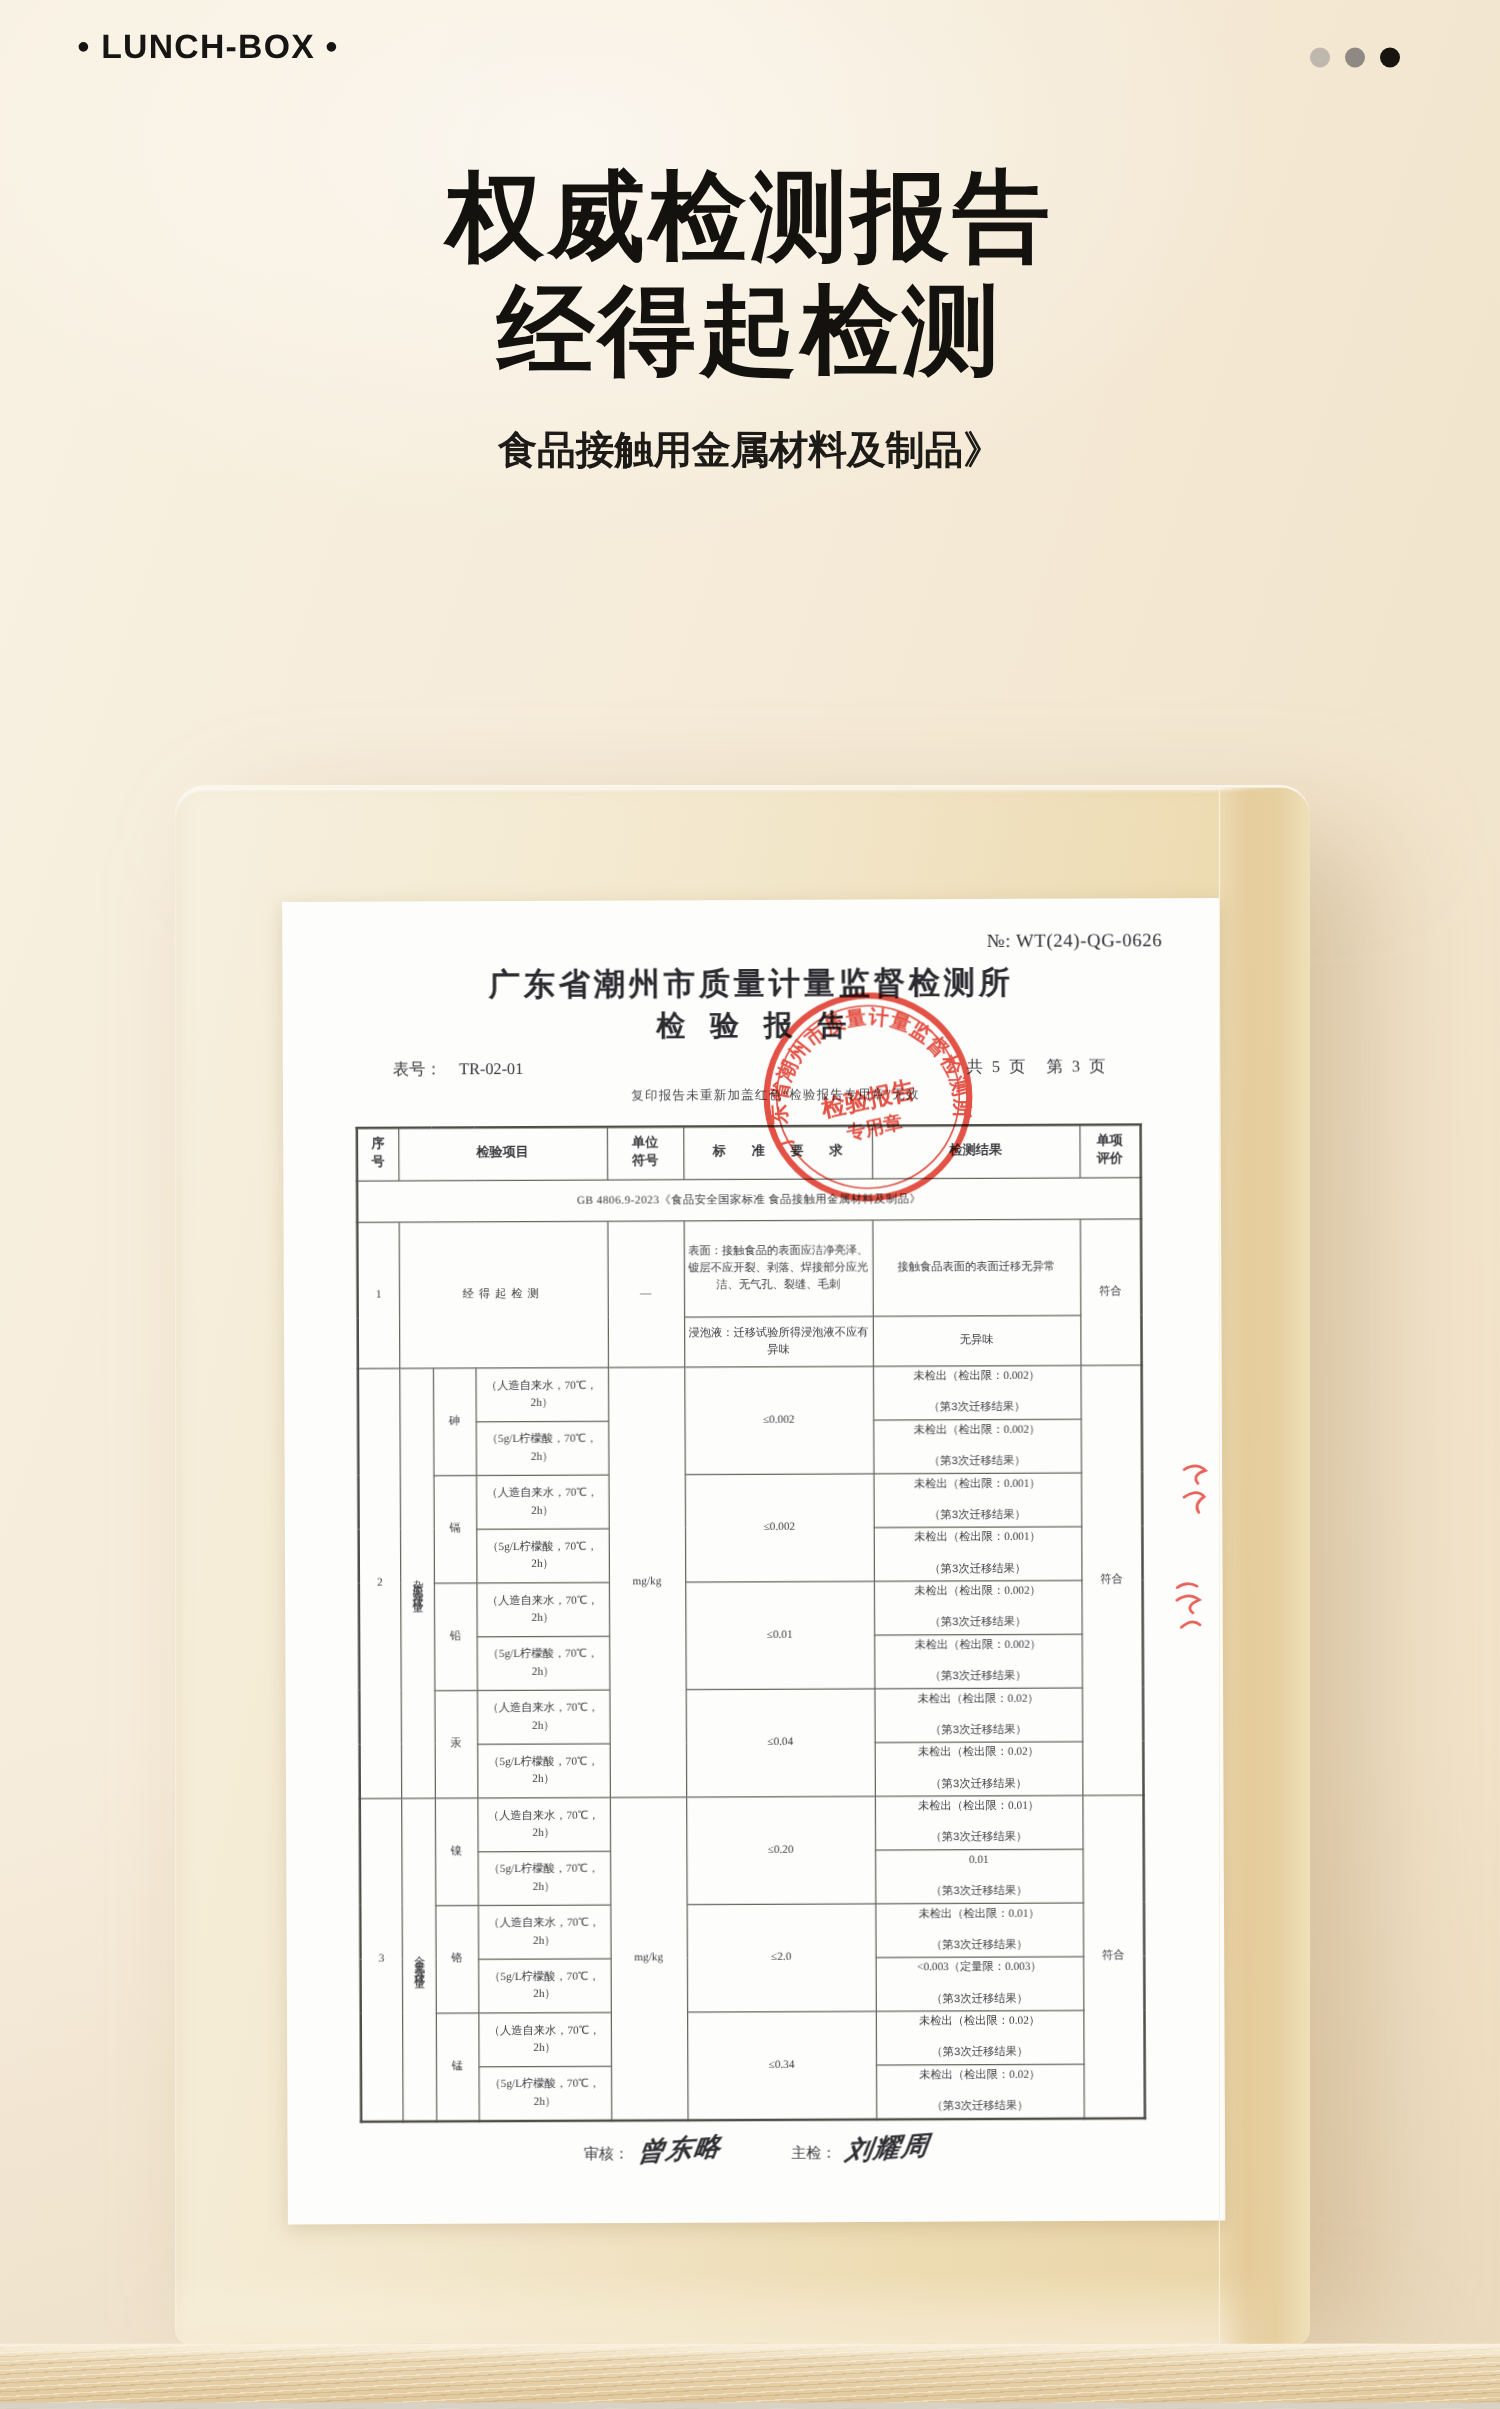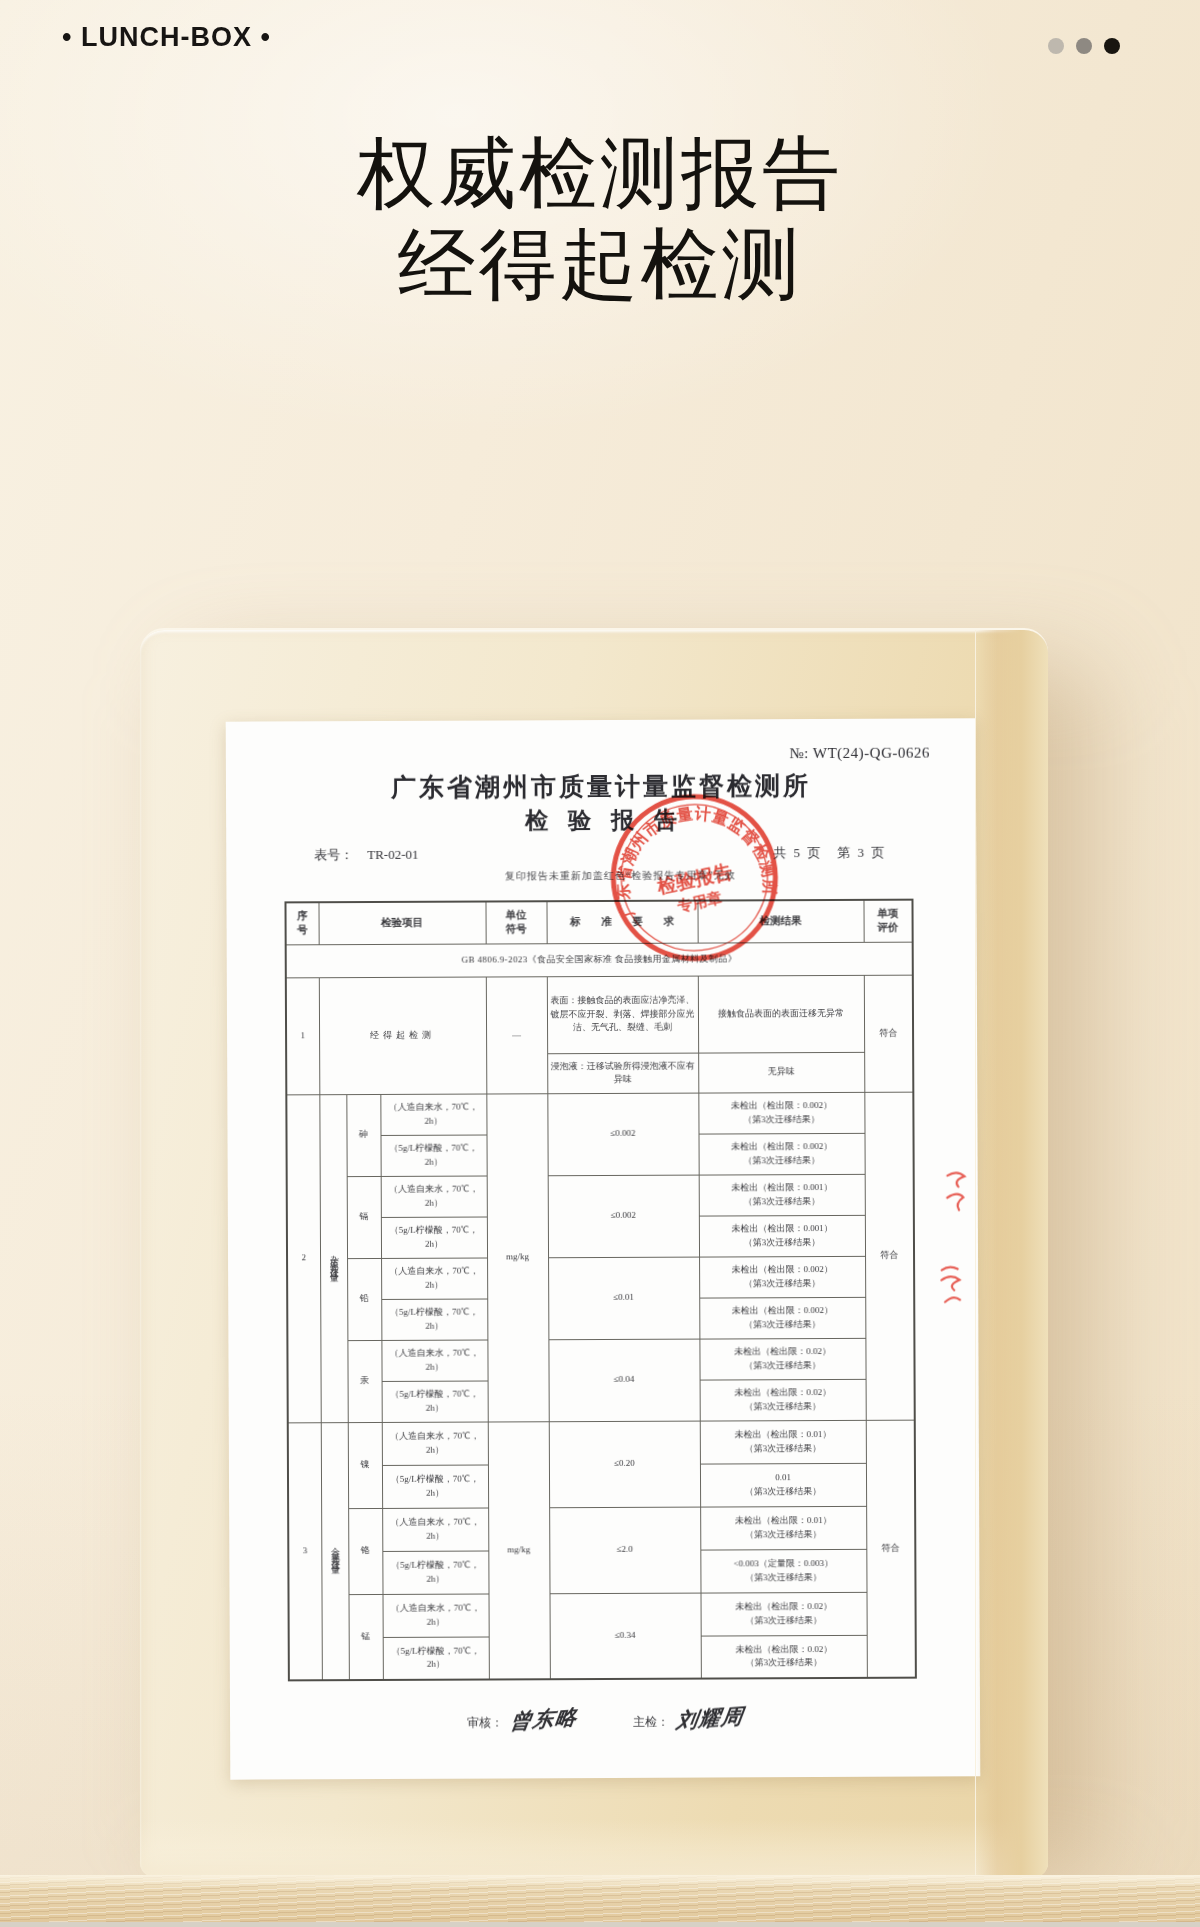--- a/index.html
+++ b/index.html
@@ -12,21 +12,21 @@
       linear-gradient(108deg,#f8f1e2 0%,#f6ecda 34%,#f3e7d1 62%,#f0e1c6 100%);
   }
   
   .brand{position:absolute;left:62px;top:22px;font-size:27px;font-weight:800;
     letter-spacing:1px;color:#171513;}
   .dots{position:absolute;left:1048px;top:38px;display:flex;gap:12px;}
   .dot{width:16px;height:16px;border-radius:50%;}
   .dot1{background:#beb8ae}.dot2{background:#8e8982}.dot3{background:#181510}
   
   .title{position:absolute;top:128px;left:0;width:100%;text-align:center;
-    font-size:78px;font-weight:400;line-height:1.17;letter-spacing:3px;color:#14120e;}
+    font-size:78px;font-weight:700;line-height:1.17;letter-spacing:3px;color:#14120e;}
   .subtitle{position:absolute;top:338px;left:0;width:100%;text-align:center;
     font-size:31px;font-weight:600;line-height:1.45;color:#1d1b17;}
   
   .frame-shadow{position:absolute;left:185px;top:665px;width:910px;height:1215px;
     background:rgba(182,148,100,.42);border-radius:36px;filter:blur(46px);}
   .frame{position:absolute;left:140px;top:628px;width:908px;height:1247px;
     border-radius:24px 24px 14px 14px;
     background:linear-gradient(102deg,#f7f0df 0%,#f3e8cd 38%,#eddbb2 72%,#e9d4a6 100%);
     border-top:2px solid #fbf6ea;
     box-shadow:inset 0 2px 3px rgba(255,255,255,.85), inset -4px -8px 18px rgba(203,168,112,.35);}
@@ -71,21 +71,21 @@
   th.spread{letter-spacing:9px;text-indent:9px;margin-left:24px;}
   tr.h-head{height:42px}  tr.h-gb{height:33px}
   tr.h-s1a{height:77px}   tr.h-s1b{height:40px}
   tr.h-c{height:41px}     tr.h-c3{height:43px}
   td.basis{text-align:left;padding-left:6px;font-size:9.5px;letter-spacing:.4px;}
   td.no-cell,td.unit-cell,td.eval-cell,td.elem-cell,td.std-cell{font-size:10px;}
   td.item-cell{font-size:11px;letter-spacing:4px;}
   td.group-cell{writing-mode:vertical-rl;text-orientation:upright;letter-spacing:3px;
     font-size:10px;padding:2px 0;}
   td.longstd{text-align:left;padding:2px 5px;font-size:9.5px;line-height:1.75;margin-left:22px;}
-  .r2{margin-top:0;}
+  .r2{margin-top:13px;font-family:Liberation Mono, monospace;}
   
   .stamp{position:absolute;left:382px;top:72px;width:172px;height:172px;
     transform:rotate(-12deg);opacity:.88;mix-blend-mode:multiply;}
   
   .mark{position:absolute;opacity:.85;}
   .mark1{left:714px;top:450px;transform:rotate(6deg);}
   .mark2{left:710px;top:545px;transform:rotate(-4deg);}
   
   .report-footer{position:absolute;top:985px;left:0;width:100%;display:flex;
     justify-content:center;gap:56px;align-items:baseline;}
@@ -103,20 +103,21 @@
   <span class="dot dot2"></span>
   <span class="dot dot3"></span>
 </div>
 
 <div class="title">
   <div>权威检测报告</div>
   <div>经得起检测</div>
 </div>
 
 <div class="subtitle">
+  <div>食品接触用金属材料及制品》</div>
 </div>
 
 <div class="frame-shadow"></div>
 
 <div class="frame">
   <div class="paper">
     <div class="scan">
 
       <div class="report-no">№: WT(24)-QG-0626</div>
       <div class="institute">广东省潮州市质量计量监督检测所</div>

